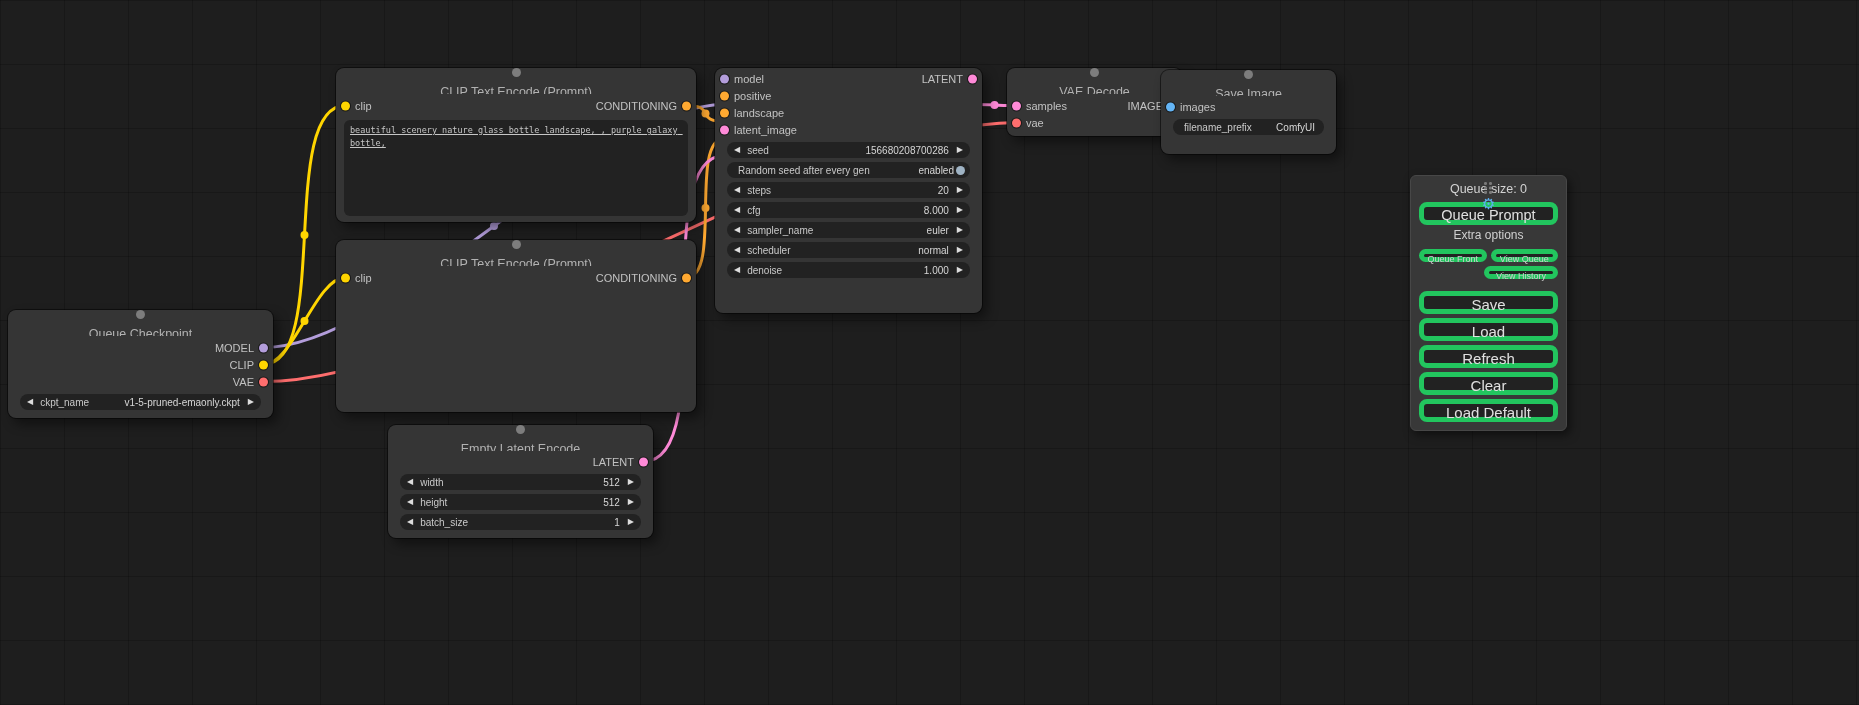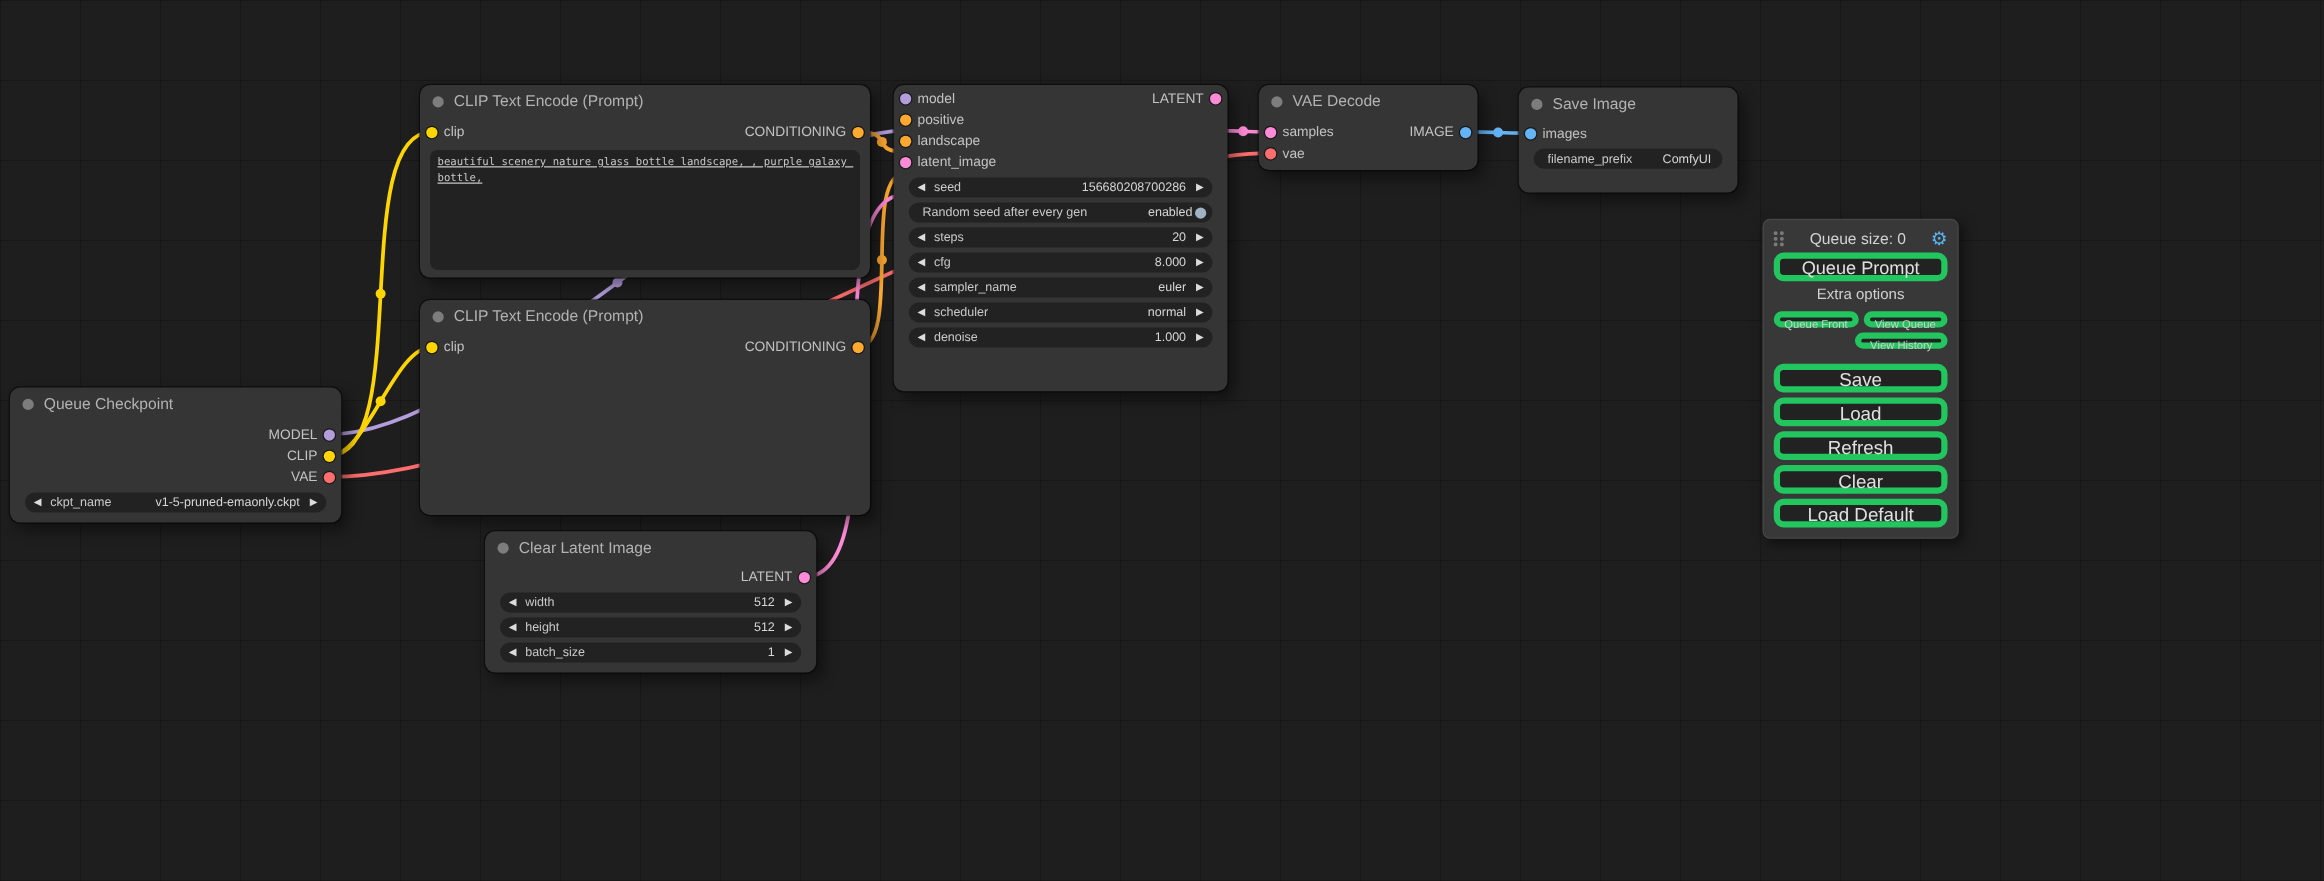--- a/index.html
+++ b/index.html
@@ -12,21 +12,21 @@
       linear-gradient(rgba(0,0,0,.20) 1px,transparent 1px),
       linear-gradient(90deg,rgba(0,0,0,.20) 1px,transparent 1px);
     background-size:64px 64px;
   }
   #wires{position:absolute;left:0;top:0;z-index:1;pointer-events:none}
 
   
   .node{position:absolute;z-index:2;background:#353535;border-radius:8px;
     box-shadow:0 0 0 1px rgba(0,0,0,.5), 5px 6px 12px rgba(0,0,0,.45);}
   .node-title{height:26px;display:flex;align-items:center;gap:8px;padding:0 10px;
-    color:#b2b2b2;font-size:12.5px;white-space:nowrap;overflow:hidden;}
+    color:#b2b2b2;font-size:12.5px;white-space:nowrap;overflow:hidden;flex-direction:column;}
   .collapse-dot{width:9px;height:9px;border-radius:50%;background:#7d7d7d;flex:none;}
   .slot-row{position:relative;height:17px;font-size:11px;color:#c2c2c2;}
   .slot-row.first{margin-top:3px}
   .slot-row.first2{margin-top:2px}
   .slot-dot{position:absolute;top:50%;width:9px;height:9px;border-radius:50%;
     transform:translateY(-50%);background:#888;box-shadow:0 0 0 1px rgba(0,0,0,.55);}
   .slot-dot.in{left:5px}
   .slot-dot.out{right:5px}
   .slot-label{position:absolute;top:50%;transform:translateY(-50%);white-space:nowrap}
   .slot-label.in{left:19px}
@@ -44,27 +44,27 @@
     white-space:pre-wrap;overflow:hidden;text-decoration:underline;}
 
   #node-load-checkpoint{left:8px;top:310px;width:265px;height:108px}
   #node-clip-pos{left:336px;top:68px;width:360px;height:154px}
   #node-clip-pos .textbox{height:96px}
   #node-clip-neg{left:336px;top:240px;width:360px;height:172px}
   #node-clip-neg .textbox{height:112px}
   #node-empty-latent{left:388px;top:425px;width:265px;height:113px}
   #node-ksampler{left:715px;top:68px;width:267px;height:245px}
   #node-vae-decode{left:1007px;top:68px;width:175px;height:68px}
-  #node-save-image{left:1215px;top:70px;width:175px;height:84px}
+  #node-save-image{left:1161px;top:70px;width:175px;height:84px}
 
   
   #queue-panel{position:absolute;left:1410px;top:175px;width:157px;z-index:3;
     background:#383838;border:1px solid #474747;border-radius:6px;
     box-shadow:3px 4px 10px rgba(0,0,0,.5);padding:6px 8px 8px;}
-  .qp-header{display:flex;align-items:center;justify-content:space-between;height:18px;margin-bottom:2px;}
+  .qp-header{display:flex;align-items:center;justify-content:space-between;height:18px;margin-bottom:2px;flex-direction:column;}
   .qp-title{color:#d2d2d2;font-size:12.5px}
   .gear{color:#5db2f0;font-size:15px;line-height:1;cursor:pointer}
   .drag-handle{width:9px;height:12px;position:relative;cursor:move}
   .drag-handle::before{content:"";position:absolute;left:0;top:0;width:2.5px;height:2.5px;border-radius:50%;
     background:#7a7a7a;box-shadow:5px 0 0 #7a7a7a,0 4.5px 0 #7a7a7a,5px 4.5px 0 #7a7a7a,0 9px 0 #7a7a7a,5px 9px 0 #7a7a7a;}
   button{display:block;appearance:none;background:#222;border:5px solid #22c55e;color:#e0e0e0;
     font-family:"Liberation Sans",sans-serif;cursor:pointer;}
   .qp-big{width:100%;height:23px;border-radius:8px;font-size:15px;margin-top:4px;}
   .qp-primary{font-size:14.5px;margin-top:2px;}
   .qp-extra{display:flex;align-items:center;justify-content:center;gap:7px;
@@ -147,21 +147,21 @@
     <span class="slot-dot in" style="background: rgb(255, 213, 0);"></span>
     <span class="slot-label in">clip</span>
     <span class="slot-label out">CONDITIONING</span>
     <span class="slot-dot out" style="background: rgb(255, 169, 49);"></span>
   </div>
 </div>
 
 <div class="node" id="node-empty-latent">
   <div class="node-title">
     <span class="collapse-dot"></span>
-    <span>Clear Latent Image</span>
+    <span>Empty Latent Encode</span>
   </div>
   <div class="slot-row first2">
     <span class="slot-label out">LATENT</span>
     <span class="slot-dot out" style="background: rgb(255, 138, 216);"></span>
   </div>
   <div class="widget">
     <span class="arrow">◀</span>
     <span class="w-label">width</span>
     <span class="w-value">512</span>
     <span class="arrow">▶</span>

